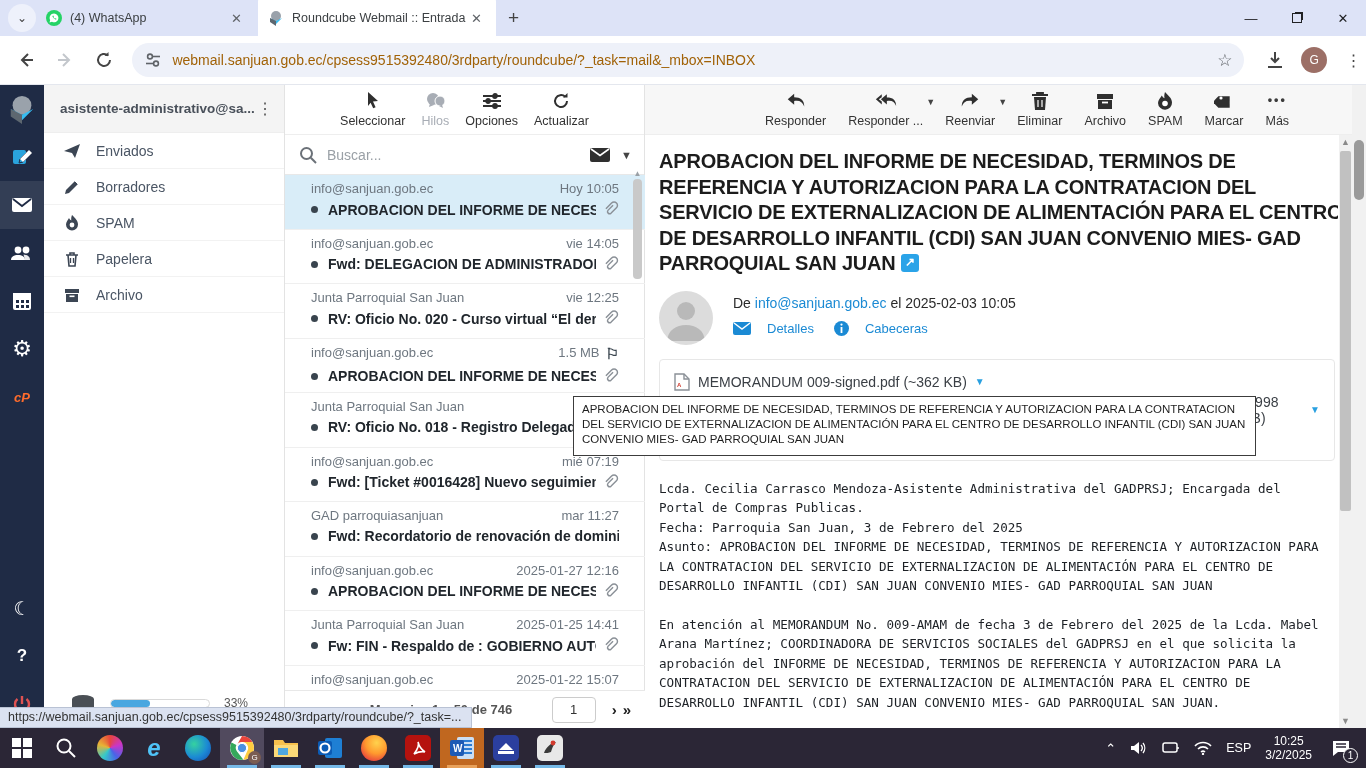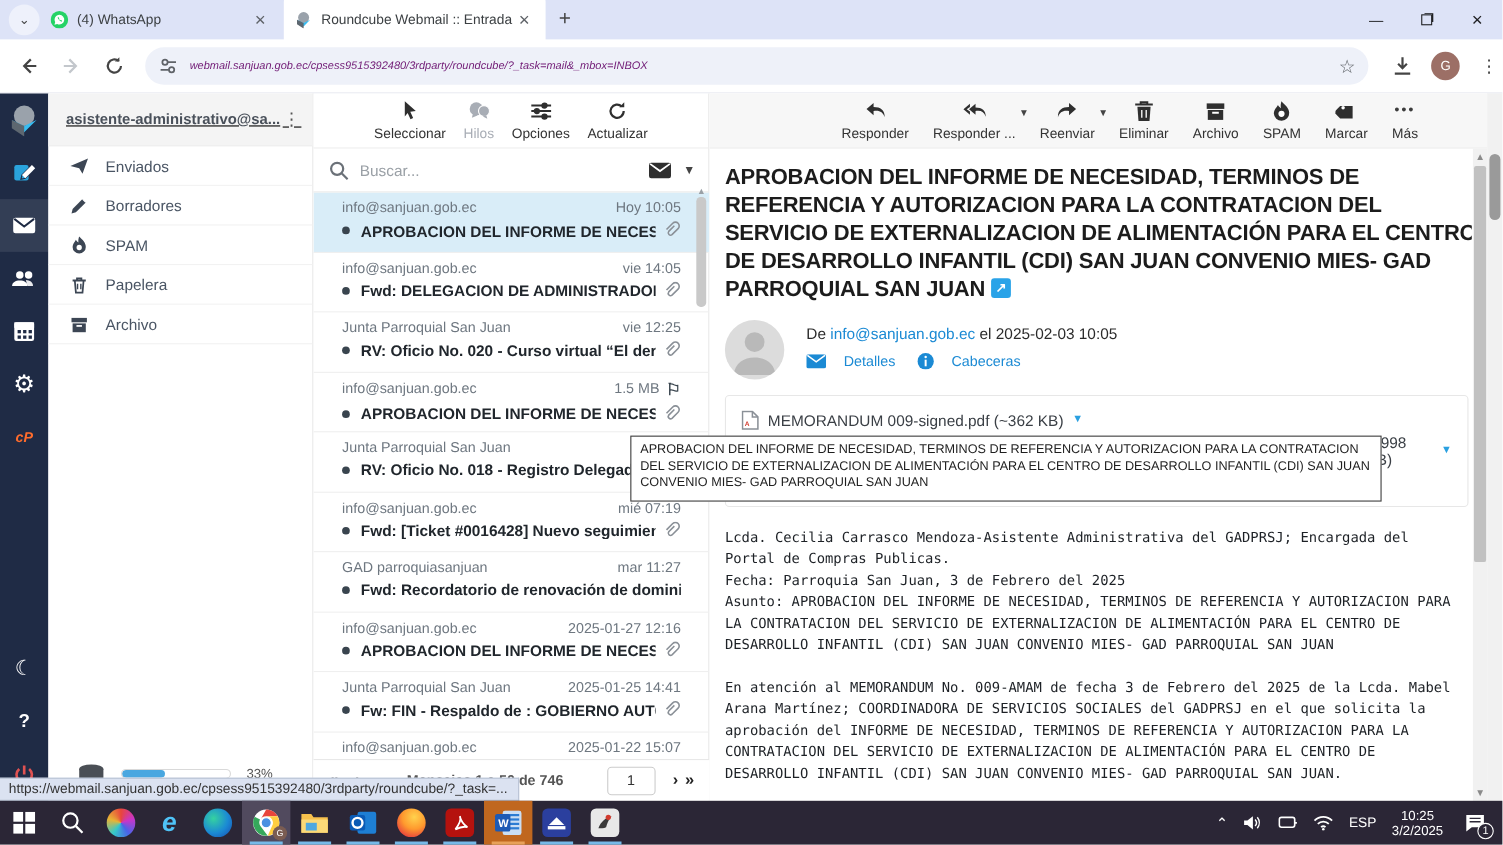--- a/index.html
+++ b/index.html
@@ -18,36 +18,36 @@
   .tab .ttl { flex:1; white-space:nowrap; overflow:hidden; }
   .tab .x { color:#5f6368; font-size:13px; padding:0 4px; }
   .newtab { font-size:19px; color:#444; margin-left:12px; }
   .wincontrols { position:absolute; right:0; top:0; height:36px; display:flex; align-items:center; }
   .wc { width:46px; text-align:center; color:#202124; font-size:13px; }
   .wc .restore { width:10px; height:10px; border:1px solid #202124; margin:0 auto; box-shadow:2px -2px 0 -1px #202124; }
 
   #navbar { left:0; top:36px; width:1366px; height:49px; background:#fff; display:flex; align-items:center; border-bottom:1px solid #e4e7ee; }
   .navicon { width:26px; height:26px; display:flex; align-items:center; justify-content:center; margin-left:14px; color:#444; }
   .urlpill { height:34px; flex:0 0 1112px; margin-left:16px; background:#eef1f9; border-radius:17px; display:flex; align-items:center; padding:0 12px; }
-  .urltext { font-size:10px; color:#701a75; margin-left:10px; flex:1; white-space:nowrap; overflow:hidden;font-style:italic; }
+  .urltext { font-size:14px; color:#a16207; margin-left:10px; flex:1; white-space:nowrap; overflow:hidden; }
   .star { color:#5f6368; font-size:17px; }
   .avatarG { width:26px; height:26px; border-radius:50%; background:#9c6f66; color:#fff; font-size:12px; display:flex; align-items:center; justify-content:center; }
 
   
   #rail { left:0; top:85px; width:44px; height:643px; background:#1f2b45; display:flex; flex-direction:column; align-items:center; }
   .rail-item { width:44px; height:48px; display:flex; align-items:center; justify-content:center; color:#fff; }
   .rail-item.active { background:rgba(255,255,255,.09); }
   .rail-spacer { flex:1; }
   .cp { color:#ff6c2c; font-weight:bold; font-style:italic; font-size:13px; }
   .moon { color:#fff; font-size:19px; }
   .help { color:#fff; font-size:17px; font-weight:bold; }
 
   
   #folders { left:44px; top:85px; width:241px; height:643px; background:#fff; border-right:1px solid #e3e3e3; }
-  .acct { height:48px; display:flex; align-items:center; padding:0 10px 0 16px; border-bottom:1px solid #eee; background:#f4f4f4;text-decoration:underline; }
+  .acct { height:48px; display:flex; align-items:center; padding:0 10px 0 16px; border-bottom:1px solid #eee; background:#f4f4f4; }
   .acct .name { flex:1; font-size:13.5px; font-weight:bold; color:#49505a; white-space:nowrap; overflow:hidden; }
   .acct .dots { color:#555; font-size:16px; letter-spacing:1px; }
   .folder { height:36px; display:flex; align-items:center; padding-left:18px; font-size:14px; color:#4a5564; border-bottom:1px solid #f2f2f2; }
   .folder .fi { width:20px; height:20px; margin-right:14px; color:#3c4654; }
   .folder.sel { background:#d8ebf7; }
   .quota { position:absolute; left:26px; bottom:16px; display:flex; align-items:center; }
   .qbar { width:100px; height:9px; border:1px solid #d9d9d9; border-radius:5px; margin-left:14px; overflow:hidden; background:#fff; }
   .qfill { width:40%; height:100%; background:#49a7e0; border-radius:5px; }
   .qpct { font-size:12px; color:#555; margin-left:14px; }
 

